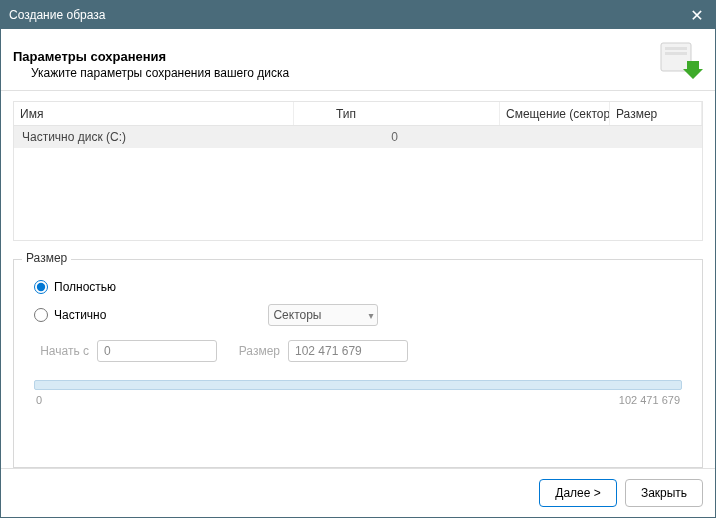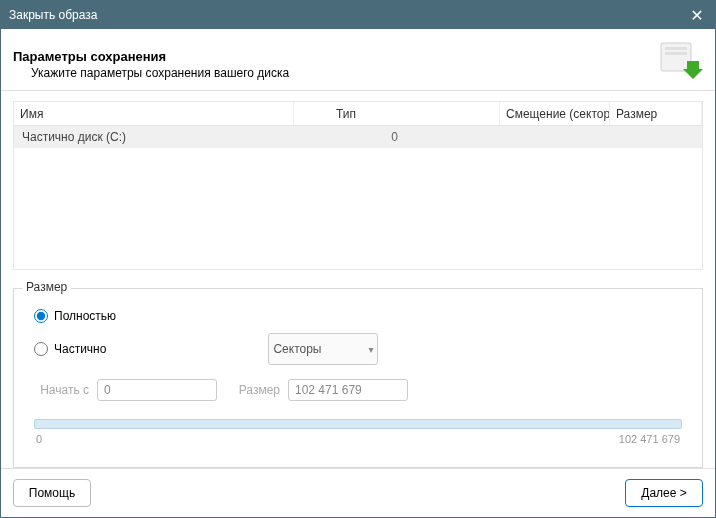--- a/index.html
+++ b/index.html
@@ -6,55 +6,55 @@
 body { width: 716px; height: 518px; background: #fff; border: 1px solid #4a6b7a; display: flex; flex-direction: column; overflow: hidden; }
 .titlebar { background: #4a6b7a; color: #fff; height: 28px; display: flex; align-items: center; padding: 0 8px; font-size: 12px; }
 .titlebar-title { flex: 1; }
 .titlebar-close { width: 36px; height: 28px; display: flex; align-items: center; justify-content: center; cursor: pointer; margin-right: -8px; font-size: 16px; }
 .header { padding: 8px 12px 10px 12px; border-bottom: 1px solid #e0e0e0; display: flex; align-items: center; }
 .header-text { flex: 1; }
 .header-title { font-size: 13px; font-weight: bold; color: #000; margin-bottom: 2px; margin-top: 12px; }
 .header-subtitle { font-size: 12px; color: #000000; padding-left: 18px; }
 .header-icon { width: 48px; height: 40px; }
 .content { flex: 1; padding: 10px 12px 0 12px; display: flex; flex-direction: column; }
-.table { border: 1px solid #e5e5e5; background: #fff; height: 169px; }
+.table { border: 1px solid #e5e5e5; background: #fff; height: 140px; }
 .table-head { display: flex; background: #fff; border-bottom: 1px solid #e5e5e5; height: 24px; align-items: center; font-size: 12px; color: #333; }
 .table-head > div { padding: 0 6px; border-right: 1px solid #eee; height: 100%; display: flex; align-items: center; overflow: hidden; white-space: nowrap; text-overflow: ellipsis; }
 .table-row { display: flex; height: 22px; align-items: center; background: #f0f0f0; font-size: 12px; color: #666; }
 .table-row > div { padding: 0 6px; overflow: hidden; white-space: nowrap; }
 .col-name { width: 280px; }
 .col-type { width: 170px; margin-left: 36px; }
 .col-offset { width: 110px; text-align: left; }
 .col-offset-v { width: 110px; text-align: right; }
 .col-size { flex: 1; text-align: right; padding-right: 10px !important; }
 .row-name { color: #444; padding-left: 8px !important; }
 .fieldset { border: 1px solid #d8d8d8; margin-top: 18px; padding: 14px 12px 8px 12px; position: relative; flex: 1; display: flex; flex-direction: column; }
 .fieldset-legend { position: absolute; top: -9px; left: 8px; background: #fff; padding: 0 4px; font-size: 12px; color: #333; }
 .radio-row { display: flex; align-items: center; margin: 6px 8px 10px 8px; font-size: 12px; }
 .radio-row input[type=radio] { margin-right: 6px; width: 14px; height: 14px; accent-color: #0078d4; }
 .partial-row { display: flex; align-items: center; gap: 12px; margin-left: 8px; }
-.select-box { width: 110px; height: 32px; border: 1px solid #ccc; background: #fafafa; font-size: 12px; padding: 0 4px; display: flex; align-items: center; justify-content: space-between; color: #555; margin-left: 150px; border-radius: 3px; }
+.select-box { width: 110px; height: 22px; border: 1px solid #ccc; background: #fafafa; font-size: 12px; padding: 0 4px; display: flex; align-items: center; justify-content: space-between; color: #555; margin-left: 150px; border-radius: 3px; }
 .select-box span.chev { color: #888; font-size: 10px; }
 .inputs-row { display: flex; align-items: center; margin: 14px 8px 0 8px; font-size: 12px; gap: 8px; }
 .inputs-row label { color: #aaa; min-width: 55px; text-align: right; }
 .inputs-row input[type=text] { width: 120px; height: 22px; border: 1px solid #ccc; padding: 0 6px; font-size: 12px; color: #888; background: #fff; border-radius: 3px; }
 .slider-wrap { margin: 18px 8px 2px 8px; }
 .slider-track { height: 10px; border: 1px solid #b8d4e8; background: #d8eaf5; border-radius: 2px; }
 .slider-labels { display: flex; justify-content: space-between; margin-top: 4px; font-size: 11px; color: #999; padding: 0 2px;}
 .footer { border-top: 1px solid #e0e0e0; padding: 10px 12px; display: flex; align-items: center; }
 .footer-spacer { flex: 1; }
 button.btn { height: 28px; min-width: 78px; background: #fff; border: 1px solid #bbb; border-radius: 4px; font-size: 12px; cursor: pointer; padding: 0 14px; }
 button.btn.primary { border: 1px solid #0078d4; }
 button.btn + button.btn { margin-left: 8px; }
 </style>
 </head>
 <body>
 
 <div class="titlebar">
-  <span class="titlebar-title">Закрыть образа</span>
+  <span class="titlebar-title">Создание образа</span>
   <div class="titlebar-close">✕</div>
 </div>
 
 <div class="header">
   <div class="header-text">
     <div class="header-title">Параметры сохранения</div>
     <div class="header-subtitle">Укажите параметры сохранения вашего диска</div>
   </div>
   <div class="header-icon">
     <svg width="48" height="40" viewBox="0 0 48 40">
@@ -110,16 +110,16 @@
       <div class="slider-track"></div>
       <div class="slider-labels">
         <span>0</span>
         <span>102 471 679</span>
       </div>
     </div>
   </div>
 </div>
 
 <div class="footer">
-  <button class="btn">Помощь</button>
   <div class="footer-spacer"></div>
   <button class="btn primary">Далее &gt;</button>
+  <button class="btn">Закрыть</button>
 </div>
 
 </body></html>

